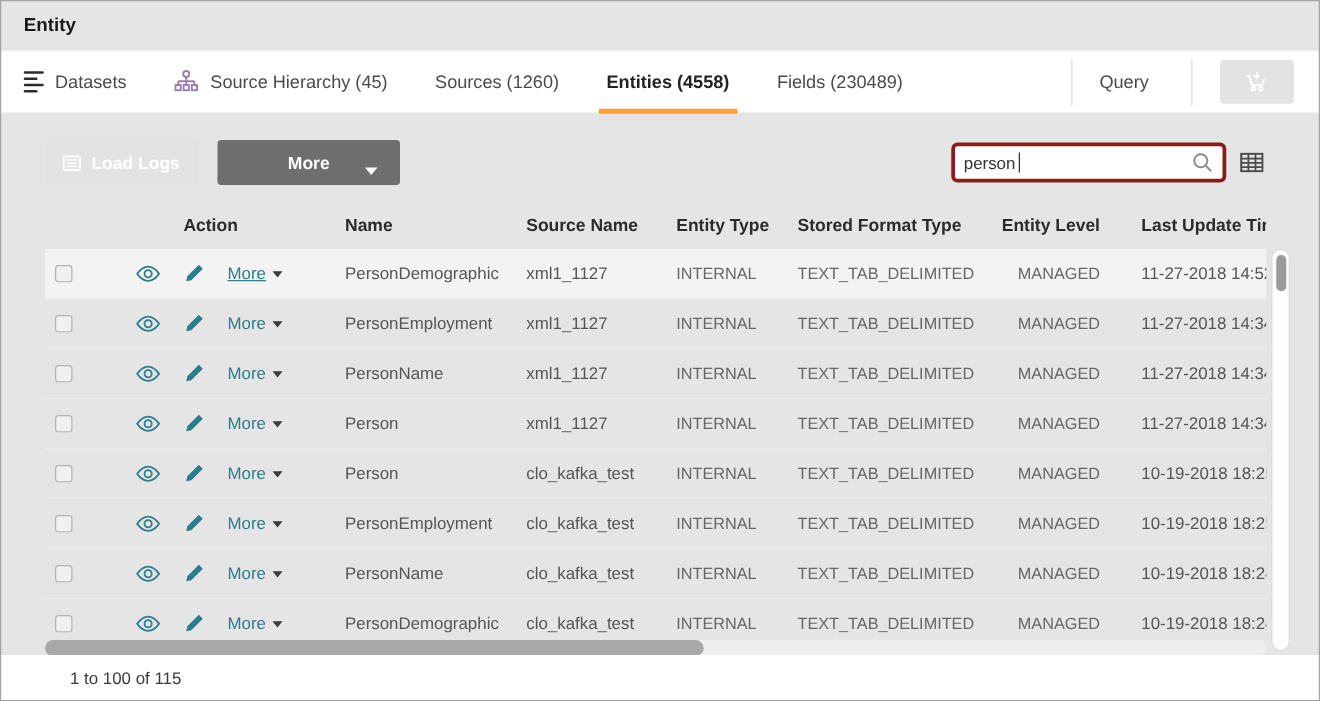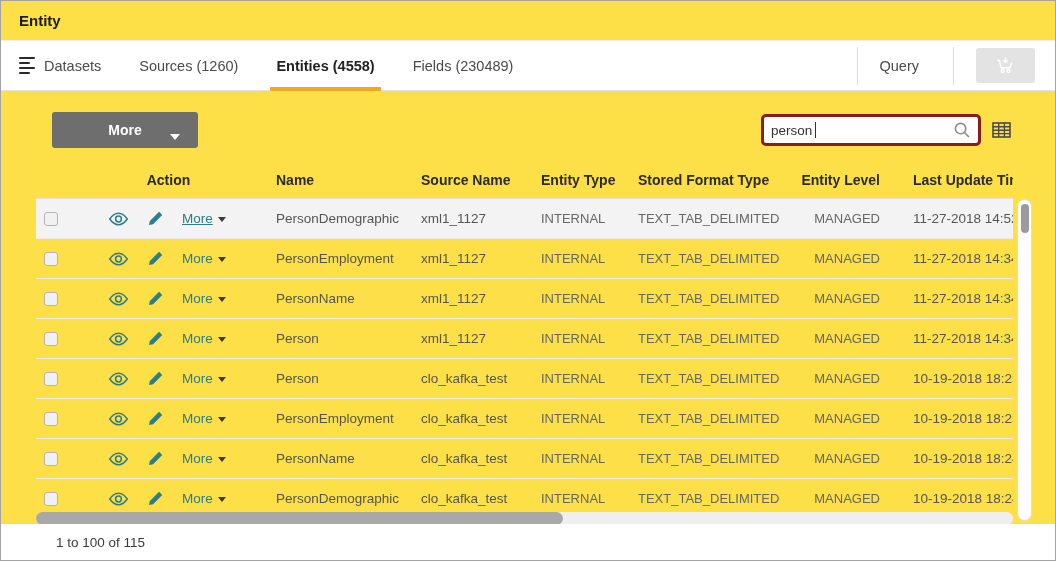--- a/index.html
+++ b/index.html
@@ -3,21 +3,21 @@
 <meta charset="utf-8">
 <style>
   * { box-sizing: border-box; margin: 0; padding: 0; }
   html,body { background:#fff; }
   body { font-family: "Liberation Sans", "DejaVu Sans", sans-serif; }
 
   .page {
     position: relative;
     width: 1056px; height: 561px;
     border: 1px solid #a3a3a3;
-    background: #fde047;
+    background: #e5e5e5;
     overflow: hidden;
   }
 
   
   .hdr {
     height: 40px; display: flex; align-items: center;
     padding-left: 18px; border-bottom: 1px solid #efefef;
   }
   .hdr-title { font-size: 15px; font-weight: 700; color: #1a1a1a; }
 
@@ -155,20 +155,32 @@
     <div class="tab">
       <span class="list-icon">
           <i></i>
           <i></i>
           <i></i>
           <i></i>
         </span>
       <span>Datasets</span>
     </div>
     <div class="tab">
+      <span style="display:inline-flex;">
+        <svg width="20" height="19" viewBox="0 0 20 19">
+          <circle cx="10" cy="3.2" r="2.4" fill="none" stroke="#9A7FAE" stroke-width="1.5"></circle>
+          <path d="M10 5.6 V9 M3.5 9 H16.5 M3.5 9 V12 M10 9 V12 M16.5 9 V12" fill="none" stroke="#9A7FAE" stroke-width="1.5"></path>
+          <rect x="1.4" y="12" width="4.2" height="4.2" fill="none" stroke="#9A7FAE" stroke-width="1.5"></rect>
+          <rect x="7.9" y="12" width="4.2" height="4.2" fill="none" stroke="#9A7FAE" stroke-width="1.5"></rect>
+          <rect x="14.4" y="12" width="4.2" height="4.2" fill="none" stroke="#9A7FAE" stroke-width="1.5"></rect>
+        </svg>
+      </span>
+      <span>Source Hierarchy (45)</span>
+    </div>
+    <div class="tab">
       <span>Sources (1260)</span>
     </div>
     <div class="tab active">
       <span>Entities (4558)</span>
       <span class="tab-underline"></span>
     </div>
     <div class="tab">
       <span>Fields (230489)</span>
     </div>
     <div class="tab-spacer"></div>
@@ -183,20 +195,29 @@
           <path d="M9.5 0.5 V5 M7.3 3.2 L9.5 5.4 L11.7 3.2" fill="none" stroke="#fff" stroke-width="1.4"></path>
           <path d="M1 3.5 H3.4 L5.2 10.8 H13.8 L15.8 5.8" fill="none" stroke="#fff" stroke-width="1.4"></path>
           <circle cx="6.6" cy="14" r="1.5" fill="none" stroke="#fff" stroke-width="1.3"></circle>
           <circle cx="12.6" cy="14" r="1.5" fill="none" stroke="#fff" stroke-width="1.3"></circle>
         </svg>
       </span>
     </button>
   </div>
 
   <div class="toolbar">
+    <button class="btn-loadlogs" disabled="">
+      <span style="display:inline-flex;">
+        <svg width="15" height="13" viewBox="0 0 15 13">
+          <rect x="1" y="1" width="13" height="11" rx="1" fill="none" stroke="#fff" stroke-width="1.4"></rect>
+          <path d="M3.2 4 H11.8 M3.2 6.5 H11.8 M3.2 9 H11.8" stroke="#fff" stroke-width="1.2"></path>
+        </svg>
+      </span>
+      <span>Load Logs</span>
+    </button>
     <button class="btn-more">
       <span>More</span>
       <span class="caret"><span class="caret-w"></span></span>
     </button>
     <div class="search-area">
       <div class="searchbox">
         <input type="text" value="person" style="">
         <span class="fake-caret"></span>
         <span style="display:inline-flex; cursor:pointer;">
           <svg width="18" height="18" viewBox="0 0 18 18">

